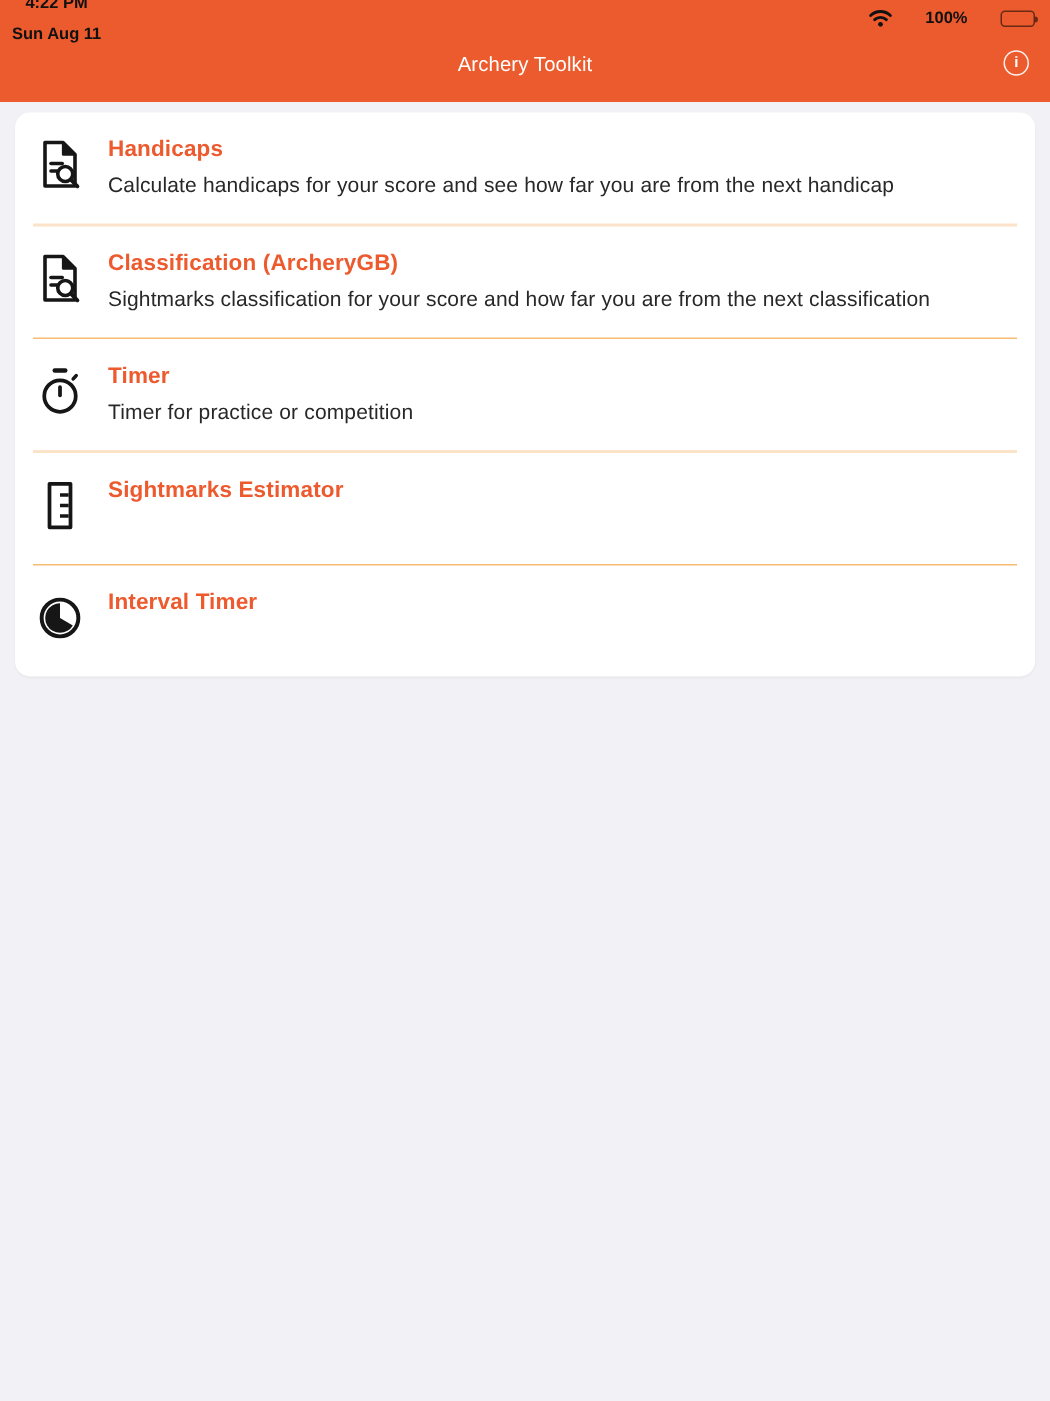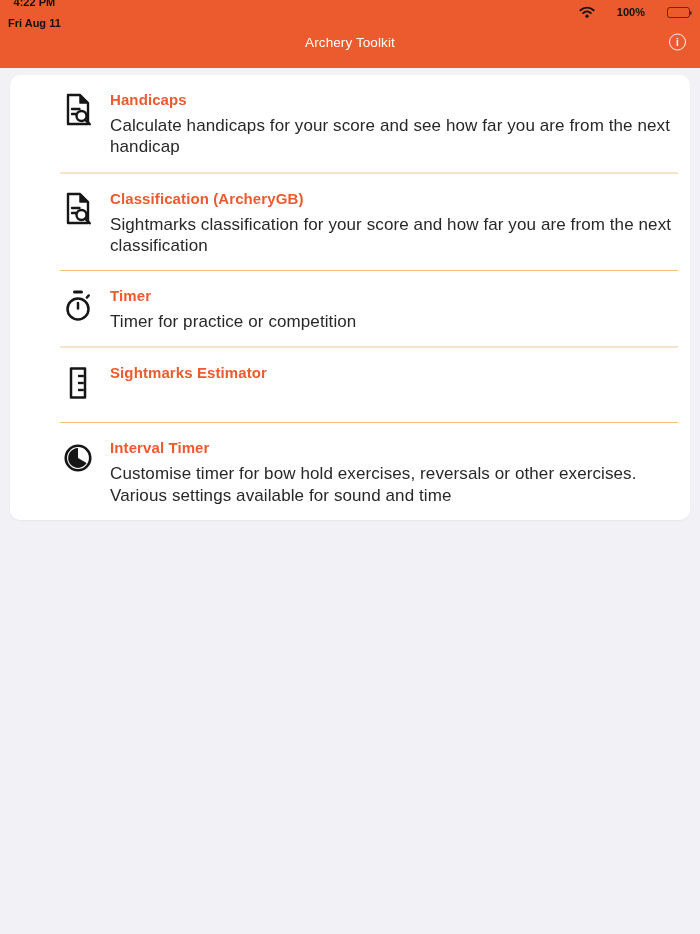--- a/index.html
+++ b/index.html
@@ -50,21 +50,20 @@
     color:#fff;font-size:10px;font-weight:600;line-height:1;cursor:pointer;
     background:transparent;
   }
   
   .card{
     background:var(--card-bg);
     margin:7px 10px;
     border-radius:10px;
     box-shadow:0 1px 2px rgba(0,0,0,0.05);
     overflow:hidden;
-    padding-left:38px;
   }
   .menu-item{
     display:flex;align-items:flex-start;
     padding:15px 16px 14px 14px;
     min-height:74px;
     cursor:pointer;
   }
   .item-icon{
     width:32px;min-width:32px;height:38px;
     margin-right:16px;margin-top:1px;
@@ -73,34 +72,34 @@
   }
   .item-icon svg{display:block;}
   .item-text{flex:1;padding-top:1px;}
   .item-title{
     color:var(--accent);
     font-size:15px;font-weight:bold;
     margin-bottom:7px;letter-spacing:.1px;
   }
   .item-desc{
     color:var(--text-dark);
-    font-size:17px;line-height:1.25;letter-spacing:.1px;
+    font-size:14px;line-height:1.25;letter-spacing:.1px;
   }
   .divider{height:2px;margin:0 12px;}
   .divider.light{background:var(--divider-light);}
   .divider.strong{height:1px;background:var(--divider-strong);}
 </style>
 </head>
 <body>
 
 <div class="header">
   <div class="status-bar">
     <div class="status-left">
       <span>4:22 PM</span>
-      <span>Fri Aug 11</span>
+      <span>Sun Aug 11</span>
     </div>
     <div class="status-right">
       <svg class="wifi" viewBox="0 0 16 12">
         <path d="M1.4 4.3 a9.6 9.6 0 0 1 13.2 0" fill="none" stroke="#111" stroke-width="1.9" stroke-linecap="round"></path>
         <path d="M4.1 7.1 a5.7 5.7 0 0 1 7.8 0" fill="none" stroke="#111" stroke-width="1.9" stroke-linecap="round"></path>
         <circle cx="8" cy="10.2" r="1.6" fill="#111"></circle>
       </svg>
       <span>100%</span>
       <span class="battery">
         <span class="level"></span><span class="nub"></span>
@@ -184,17 +183,16 @@
 
   <div class="menu-item">
     <span class="item-icon">
       <svg width="34" height="34" viewBox="0 0 34 34">
         <circle cx="17" cy="17" r="13" fill="none" stroke="currentColor" stroke-width="2.8"></circle>
         <path d="M17 17 L17 6.5 A10.5 10.5 0 1 0 26.1 22.25 Z" fill="currentColor"></path>
       </svg>
     </span>
     <span class="item-text">
       <div class="item-title">Interval Timer</div>
-      <div class="item-desc">Customise timer for bow hold exercises, reversals or other exercises. Various settings available for sound and time</div>
     </span>
   </div>
 
 </div>
 
 </body></html>

